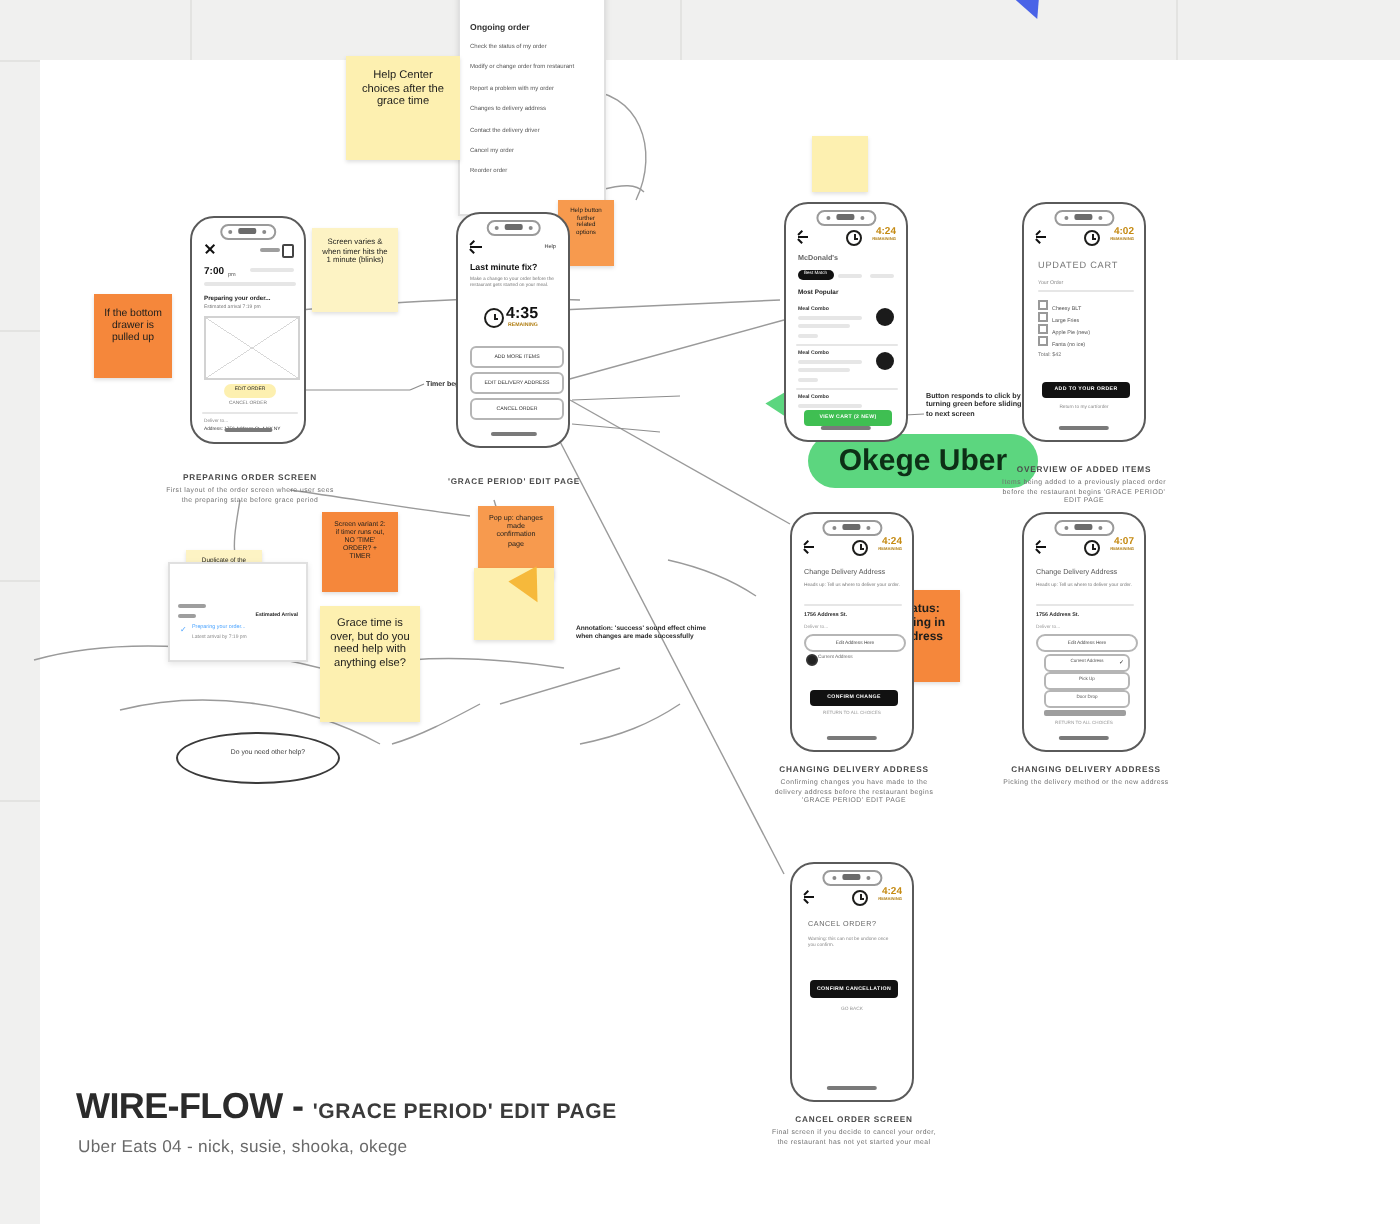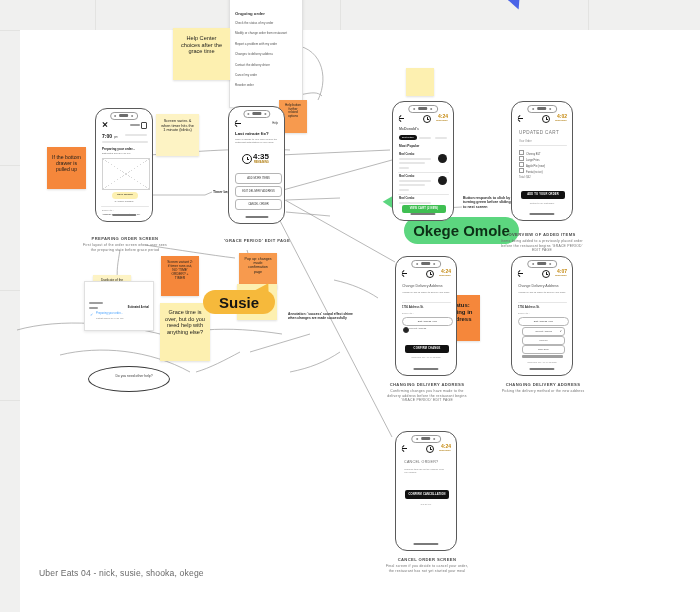--- a/index.html
+++ b/index.html
@@ -200,24 +200,23 @@
   <div class="anno" style="left:463px;top:196px;width:52px;font-size:3.6px;">Button responds to click by turning green before sliding to next screen</div>
 
   <div class="anno" style="left:288px;top:312px;width:70px;font-size:3.3px;">Annotation: 'success' sound effect chime when changes are made successfully</div>
 
   <div class="ovalmark" style="left:88px;top:366px;width:80px;height:24px;"></div>
   <div class="anno thin" style="left:104px;top:374px;width:60px;font-size:3.4px;text-align:center;">Do you need other help?</div>
 
   <div class="cursor-arrow" style="left:509px;top:-4px;border-left:7px solid transparent;border-right:7px solid transparent;border-top:14px solid #4a63e7;transform:rotate(-22deg);"></div>
 
   <div class="cursor-arrow" style="left:386px;top:196px;border-left:9px solid transparent;border-right:9px solid transparent;border-top:18px solid #5cd67f;transform:rotate(-30deg);"></div>
-  <div class="cursor-pill green" style="left:404px;top:217px;width:115px;height:27px;font-size:15px;">Okege Omole</div>
+  <div class="cursor-pill green" style="left:404px;top:217px;width:115px;height:27px;font-size:15px;">Okege Uber</div>
 
   <div class="cursor-arrow" style="left:257px;top:286px;border-left:8px solid transparent;border-right:8px solid transparent;border-top:16px solid #f6b93b;transform:rotate(-28deg);"></div>
-  <div class="cursor-pill orange" style="left:203px;top:290px;width:72px;height:24px;font-size:15px;">Susie</div>
 
   <div class="phone" style="left:95px;top:108px;width:58px;height:114px;">
     <div class="notch">
         <i></i>
         <div class="bar"></div>
         <i></i>
       </div>
     <div style="position:absolute;left:6px;top:13px;width:5px;height:5px;">
       <div style="position:absolute;left:0;top:2px;width:6px;height:.8px;background:#111;transform:rotate(45deg);"></div>
       <div style="position:absolute;left:0;top:2px;width:6px;height:.8px;background:#111;transform:rotate(-45deg);"></div>
@@ -453,15 +452,18 @@
     <div style="position:absolute;left:8px;top:36px;width:44px;font-size:2.4px;color:#888;line-height:1.35;">Warning: this can not be undone once you confirm.</div>
     <div class="blackbtn" style="left:9px;top:58px;width:44px;height:9px;">
       <span style="line-height:9px;">CONFIRM CANCELLATION</span>
     </div>
     <div style="position:absolute;left:0;right:0;top:71px;text-align:center;font-size:2.4px;color:#999;">GO BACK</div>
     <div class="homebar"></div>
   </div>
   <div class="caption ttl" style="left:385px;top:557px;width:84px;">CANCEL ORDER SCREEN</div>
   <div class="caption" style="left:383px;top:564px;width:88px;">Final screen if you decide to cancel your order, the restaurant has not yet started your meal</div>
 
+  <div class="footer-title">
+    <span>WIRE-FLOW - </span><span class="sub">'GRACE PERIOD' EDIT PAGE</span>
+  </div>
   <div class="footer-sub">Uber Eats 04 - nick, susie, shooka, okege</div>
 
 </div>
 
 </body></html>

